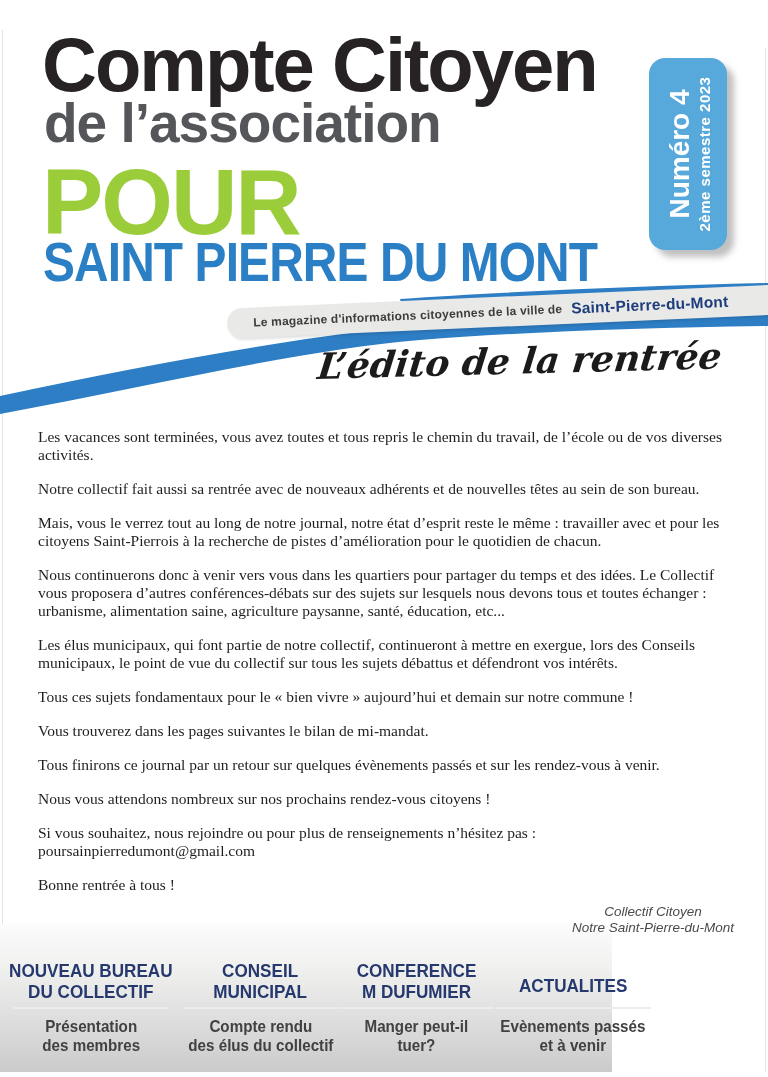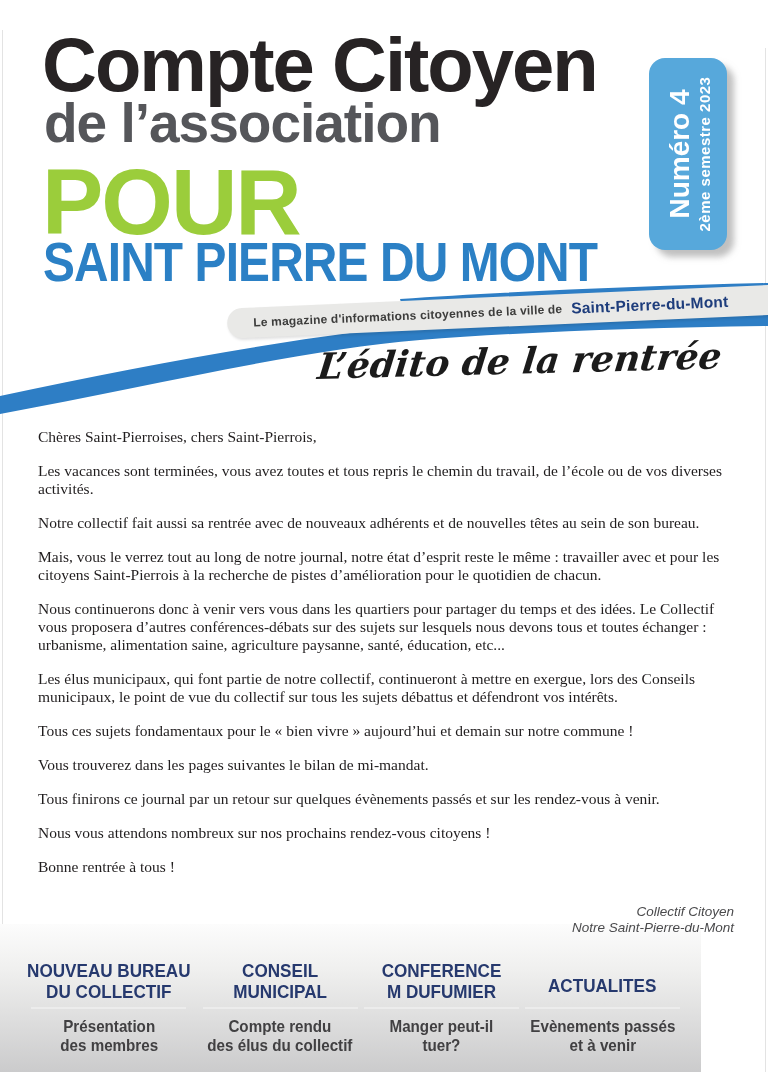--- a/index.html
+++ b/index.html
@@ -65,29 +65,29 @@
 
   
   .body-text {
     position:absolute; left:38px; top:428px; width:704px; z-index:2;
     font-family:"Liberation Serif", serif; font-size:15.5px; line-height:18px;
     color:#201d1e;
   }
   .body-text p { margin-bottom:16px; }
 
   .signature {
-    position:absolute; right:34px; top:904px; text-align:right; z-index:3;
+    position:absolute; right:34px; top:904px; text-align:center; z-index:3;
     font-style:italic; font-size:13.5px; line-height:16px; color:#4a4a4c;
   }
 
   
   .footer {
-    position:absolute; left:0; top:924px; width:701px; height:148px; z-index:2;
+    position:absolute; left:0; top:924px; width:612px; height:148px; z-index:2;
     background:linear-gradient(180deg, #fcfcfc 0%, #f0f0ef 30%, #cbcbcc 100%);
-    padding:34px 18px 0;
+    padding:34px 0 0;
     display:grid; grid-template-columns:repeat(4, 1fr);
   }
   .f-col { display:flex; flex-direction:column; align-items:center; }
   .f-title {
     height:44px; display:flex; flex-direction:column; justify-content:flex-end;
     align-items:center; text-align:center;
     font-size:19px; line-height:21px; font-weight:bold; color:#26396e;
     transform:scaleX(0.9); white-space:nowrap;
   }
   .f-col:last-child .f-title { padding-bottom:6px; }
@@ -123,30 +123,30 @@
   </svg>
 
   <div class="banner">
     <span class="banner-tagline">Le magazine d'informations citoyennes de la ville de</span>
     <span class="banner-city">Saint-Pierre-du-Mont</span>
   </div>
 
   <div class="edito-title">L’édito de la rentrée</div>
 
   <div class="body-text">
-    <p>Chères Saint-Pierroises, chers Saint-Pierrois,</p>
     <p>Les vacances sont terminées, vous avez toutes et tous repris le chemin du travail, de l’école ou de vos diverses activités.</p>
     <p>Notre collectif fait aussi sa rentrée avec de nouveaux adhérents et de nouvelles têtes au sein de son bureau.</p>
     <p>Mais, vous le verrez tout au long de notre journal, notre état d’esprit reste le même : travailler avec et pour les citoyens Saint-Pierrois à la recherche de pistes d’amélioration pour le quotidien de chacun.</p>
     <p>Nous continuerons donc à venir vers vous dans les quartiers pour partager du temps et des idées. Le Collectif vous proposera d’autres conférences-débats sur des sujets sur lesquels nous devons tous et toutes échanger : urbanisme, alimentation saine, agriculture paysanne, santé, éducation, etc...</p>
     <p>Les élus municipaux, qui font partie de notre collectif, continueront à mettre en exergue, lors des Conseils municipaux, le point de vue du collectif sur tous les sujets débattus et défendront vos intérêts.</p>
     <p>Tous ces sujets fondamentaux pour le « bien vivre » aujourd’hui et demain sur notre commune !</p>
     <p>Vous trouverez dans les pages suivantes le bilan de mi-mandat.</p>
     <p>Tous finirons ce journal par un retour sur quelques évènements passés et sur les rendez-vous à venir.</p>
     <p>Nous vous attendons nombreux sur nos prochains rendez-vous citoyens !</p>
+    <p>Si vous souhaitez, nous rejoindre ou pour plus de renseignements n’hésitez pas : poursainpierredumont@gmail.com</p>
     <p>Bonne rentrée à tous !</p>
   </div>
 
   <div class="signature">
     <div>Collectif Citoyen</div>
     <div>Notre Saint-Pierre-du-Mont</div>
   </div>
 
   <div class="footer">
 

